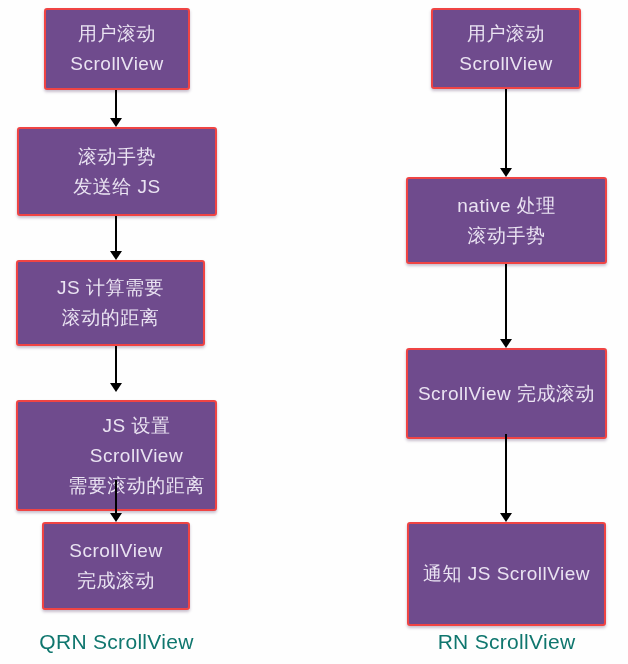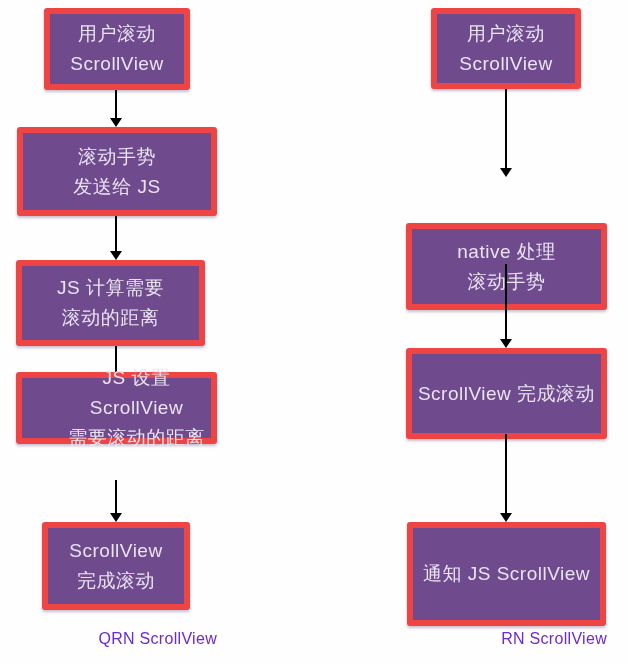--- a/index.html
+++ b/index.html
@@ -11,21 +11,21 @@
     height: 664px;
     position: relative;
     background: #fefefe;
     font-family: "Liberation Sans", sans-serif;
     overflow: hidden;
   }
   .flow-box {
     position: absolute;
     box-sizing: border-box;
     background: #6f4b8d;
-    border: 6px solid #ef4444;
+    border: 2px solid #ef4444;
     border-radius: 3px;
     box-shadow: 0 2px 3px rgba(60, 30, 80, 0.28);
     color: #eae3f2;
     display: flex;
     flex-direction: column;
     align-items: center;
     justify-content: center;
     text-align: center;
     font-size: 19px;
     line-height: 30px;
@@ -51,23 +51,23 @@
     left: 50%;
     transform: translateX(-50%);
     width: 0;
     height: 0;
     border-left: 6px solid transparent;
     border-right: 6px solid transparent;
     border-top: 9px solid #000;
   }
   .col-label {
     position: absolute;
-    font-size: 16px;
-    color: #6d28d9;
-    text-align: right;
+    font-size: 21px;
+    color: #0f766e;
+    text-align: center;
     letter-spacing: 0.3px;
   }
 </style>
 </head>
 <body>
 
 <div>
 
   <div class="flow-box" style="left:44px; top:8px; width:146px; height:82px;">
     <span>用户滚动</span>
@@ -92,21 +92,21 @@
   <div class="flow-box" style="left:16px; top:260px; width:189px; height:86px;">
     <span>JS 计算需要</span>
     <span>滚动的距离</span>
   </div>
 
   <div class="flow-arrow" style="left:116px; top:346px; height:46px;">
     <div class="shaft"></div>
     <div class="head"></div>
   </div>
 
-  <div class="flow-box" style="left:16px; top:372px; width:201px; height:72px;padding-left:40px;">
+  <div class="flow-box" style="left:16px; top:400px; width:201px; height:111px;padding-left:40px;">
     <span>JS 设置 ScrollView</span>
     <span>需要滚动的距离</span>
   </div>
 
   <div class="flow-arrow" style="left:116px; top:480px; height:42px;">
     <div class="shaft"></div>
     <div class="head"></div>
   </div>
 
   <div class="flow-box" style="left:42px; top:522px; width:148px; height:88px;">
@@ -122,21 +122,21 @@
   <div class="flow-box" style="left:431px; top:8px; width:150px; height:81px;">
     <span>用户滚动</span>
     <span>ScrollView</span>
   </div>
 
   <div class="flow-arrow" style="left:506px; top:89px; height:88px;">
     <div class="shaft"></div>
     <div class="head"></div>
   </div>
 
-  <div class="flow-box" style="left:406px; top:177px; width:201px; height:87px;margin-top:46px;">
+  <div class="flow-box" style="left:406px; top:177px; width:201px; height:87px;">
     <span>native 处理</span>
     <span>滚动手势</span>
   </div>
 
   <div class="flow-arrow" style="left:506px; top:264px; height:84px;">
     <div class="shaft"></div>
     <div class="head"></div>
   </div>
 
   <div class="flow-box" style="left:406px; top:348px; width:201px; height:91px;">

